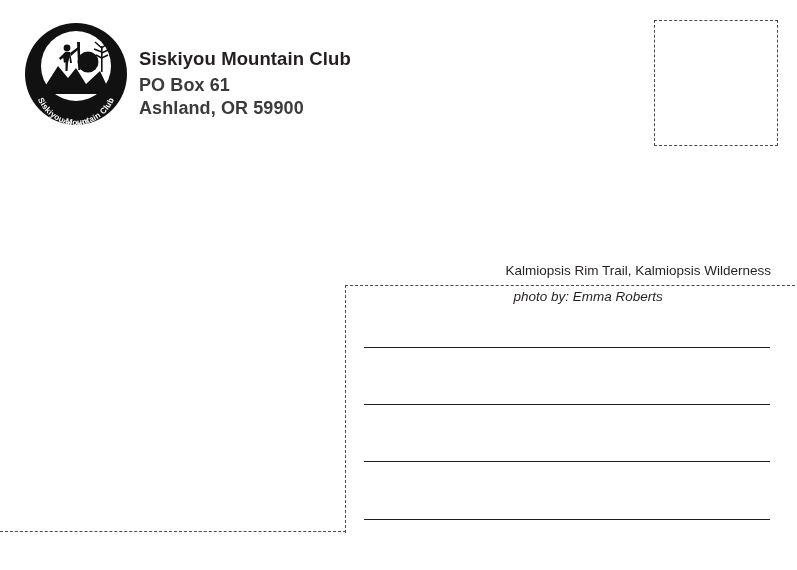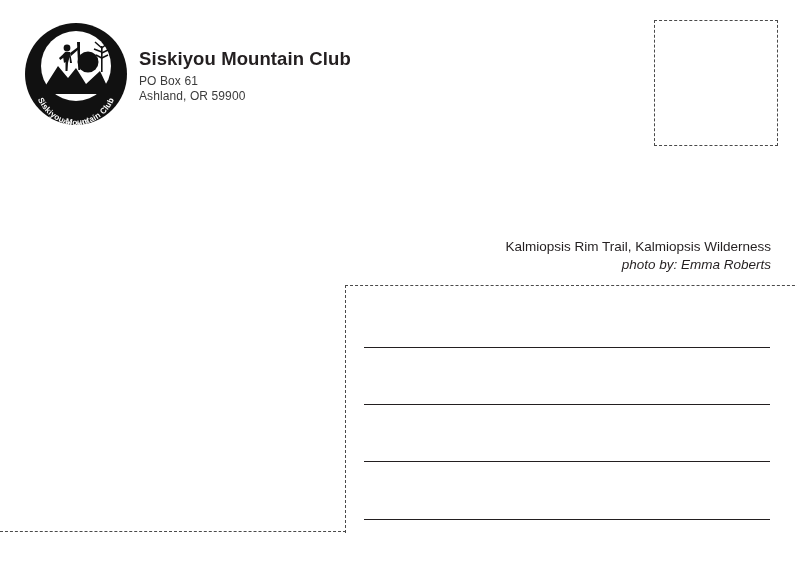--- a/index.html
+++ b/index.html
@@ -40,56 +40,56 @@
     line-height: 1.28;
   }
   .org-name {
     font-size: 18.5px;
     font-weight: bold;
     letter-spacing: 0.1px;
     color: #231f20;
     margin: 0 0 3px 0;
   }
   .addr-line {
-    font-size: 12px;
-    font-weight: normal;
+    font-size: 18px;
+    font-weight: bold;
     color: #3b3b3b;
     margin: 0;
     letter-spacing: 0.1px;
   }
 
   
   .stamp-box {
     position: absolute;
     left: 654px;
     top: 20px;
     width: 124px;
     height: 126px;
     border: 1.6px dashed #4a4a4a;
     box-sizing: border-box;
   }
 
   
   .caption {
     position: absolute;
     right: 26px;
-    top: 238px;
-    text-align: right;
+    top: 262px;
+    text-align: left;
     line-height: 1.32;
   }
   .caption-title {
     font-size: 13.5px;
     color: #231f20;
     margin: 0;
   }
   .caption-credit {
     font-size: 13.5px;
     font-style: italic;
     color: #231f20;
-    margin: 0;
+    margin: 8px;
   }
 
   
   .panel {
     position: absolute;
     left: 345px;
     top: 285px;
     width: 460px;
     height: 248px;
     border-top: 1.6px dashed #4a4a4a;

